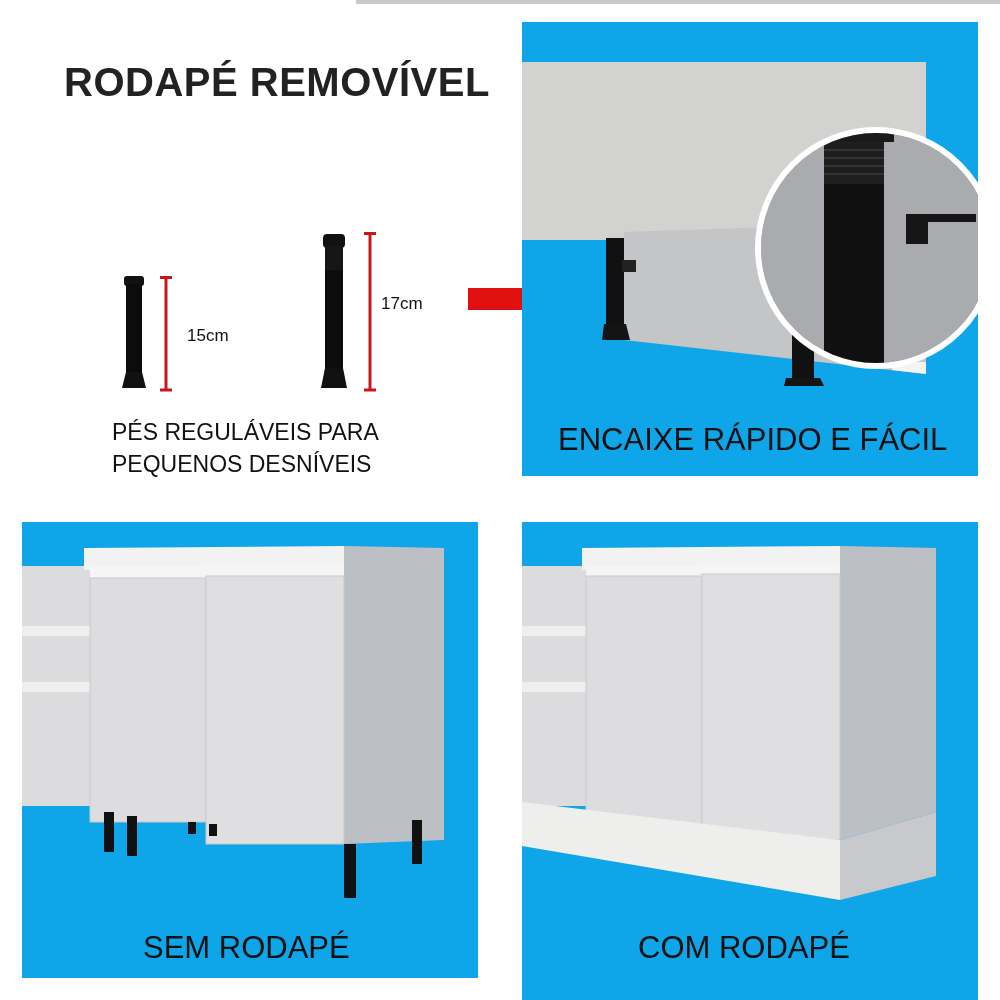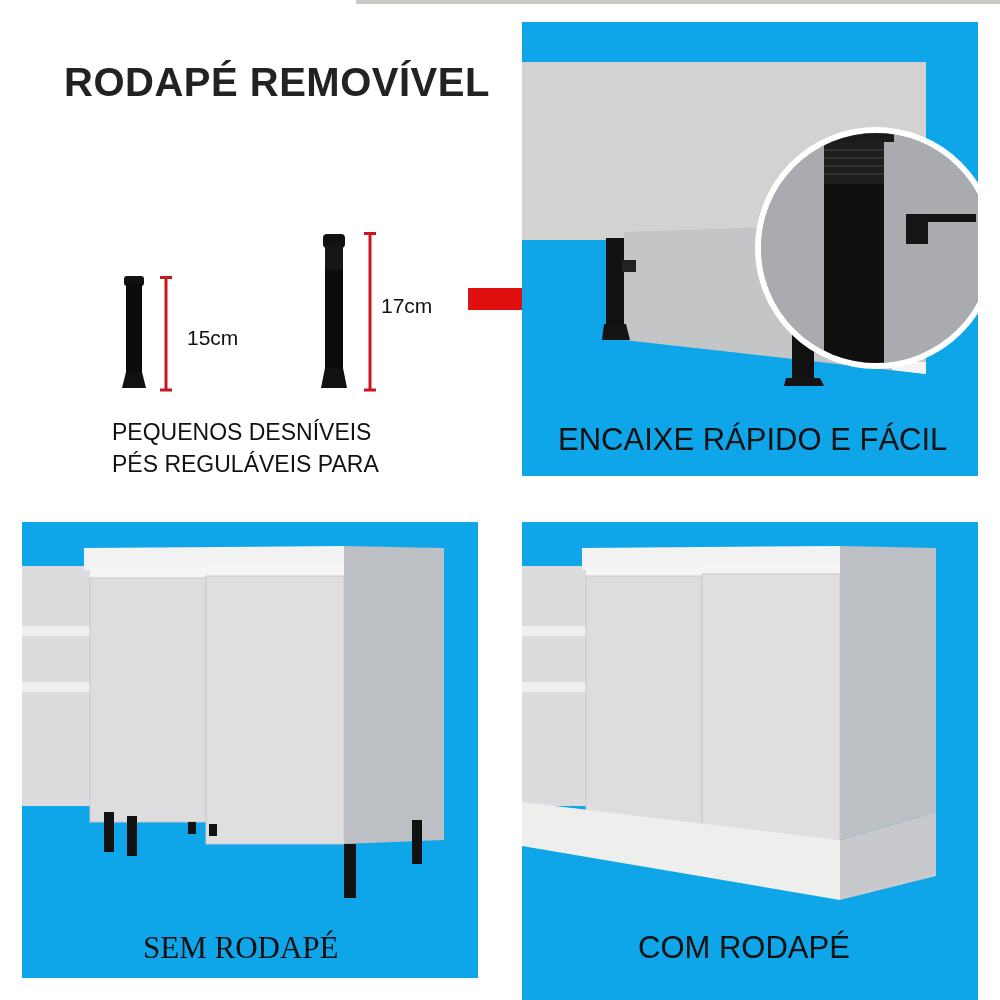--- a/index.html
+++ b/index.html
@@ -3,21 +3,21 @@
 <meta charset="utf-8">
 <style>
   html, body { margin:0; padding:0; }
   body { width:1000px; height:1000px; background:#ffffff; position:relative; overflow:hidden;
          font-family:"Liberation Sans", "DejaVu Sans", sans-serif; }
   .topbar { position:absolute; left:356px; top:0; width:644px; height:4px; background:#c9cac5; }
   .title { position:absolute; left:40px; top:60px; font-size:40px; font-weight:bold; color:#222; letter-spacing:0.5px;margin-left:24px; }
   
   .leg { position:absolute; }
   .dim { position:absolute; }
-  .lbl { position:absolute; font-size:21px; color:#111; }
+  .lbl { position:absolute; font-size:17px; color:#111; }
   .caption { position:absolute; left:112px; top:416px; font-size:23px; color:#111; line-height:32px; }
   .arrow { position:absolute; left:468px; top:266px; }
   
   .panel { position:absolute; background:#0ea5e9; }
   .panel-caption { position:absolute; font-size:31px; color:#111; white-space:nowrap; }
 </style>
 </head>
 <body>
 
 <div class="topbar"></div>
@@ -43,22 +43,22 @@
   <path d="M8 134 L26 134 L30 154 L4 154 Z" fill="#111"></path>
 </svg>
 <svg class="dim" style="left:362px;top:232px" width="16" height="160">
   <line x1="8" y1="1" x2="8" y2="158" stroke="#c8161d" stroke-width="3"></line>
   <line x1="2" y1="1.5" x2="14" y2="1.5" stroke="#c8161d" stroke-width="3"></line>
   <line x1="2" y1="158" x2="14" y2="158" stroke="#c8161d" stroke-width="3"></line>
 </svg>
 <div class="lbl" style="left:381px;top:294px">17cm</div>
 
 <div class="caption">
+  <div>PÉS REGULÁVEIS PARA</div>
   <div>PEQUENOS DESNÍVEIS</div>
-  <div>PÉS REGULÁVEIS PARA</div>
 </div>
 
 <svg class="arrow" width="112" height="66" viewBox="0 0 112 66">
   <rect x="0" y="22" width="68" height="22" fill="#e01010"></rect>
   <polygon points="64,2 110,33 64,64" fill="#e01010"></polygon>
 </svg>
 
 <div class="panel" style="left:522px;top:22px;width:456px;height:454px;">
   <svg width="456" height="380" style="position:absolute;left:0;top:0" viewBox="0 0 456 380">
     <rect x="0" y="40" width="404" height="178" fill="#d2d3d0"></rect>
@@ -84,21 +84,21 @@
           <line x1="302" y1="152" x2="362" y2="152"></line>
       </g>
       <rect x="302" y="162" width="60" height="190" fill="#101010"></rect>
       <rect x="384" y="192" width="70" height="30" fill="#151515"></rect>
       <rect x="406" y="200" width="48" height="22" fill="#a9abae"></rect>
     </g>
   </svg>
   <div class="panel-caption" style="left:36px;top:400px;">ENCAIXE RÁPIDO E FÁCIL</div>
 </div>
 
-<div class="panel" style="left:22px;top:522px;width:456px;height:456px;font-family:Liberation Serif, serif;">
+<div class="panel" style="left:22px;top:522px;width:456px;height:456px;">
   <svg width="456" height="380" style="position:absolute;left:0;top:0" viewBox="0 0 456 380">
     <rect x="0" y="44" width="68" height="240" fill="#dcdbdd"></rect>
     <rect x="0" y="104" width="68" height="10" fill="#efefef"></rect>
     <rect x="0" y="160" width="68" height="10" fill="#efefef"></rect>
     <polygon points="62,26 322,24 322,44 62,48" fill="#f2f2f2"></polygon>
     <polygon points="322,24 422,26 422,318 322,322" fill="#bcbfc3"></polygon>
     <rect x="68" y="44" width="116" height="12" fill="#f5f5f5"></rect>
     <rect x="184" y="42" width="138" height="12" fill="#f5f5f5"></rect>
     <rect x="68" y="56" width="116" height="244" fill="#dddcde" stroke="#c9c9cb"></rect>
     <rect x="184" y="54" width="138" height="268" fill="#dfdee0" stroke="#c9c9cb"></rect>

